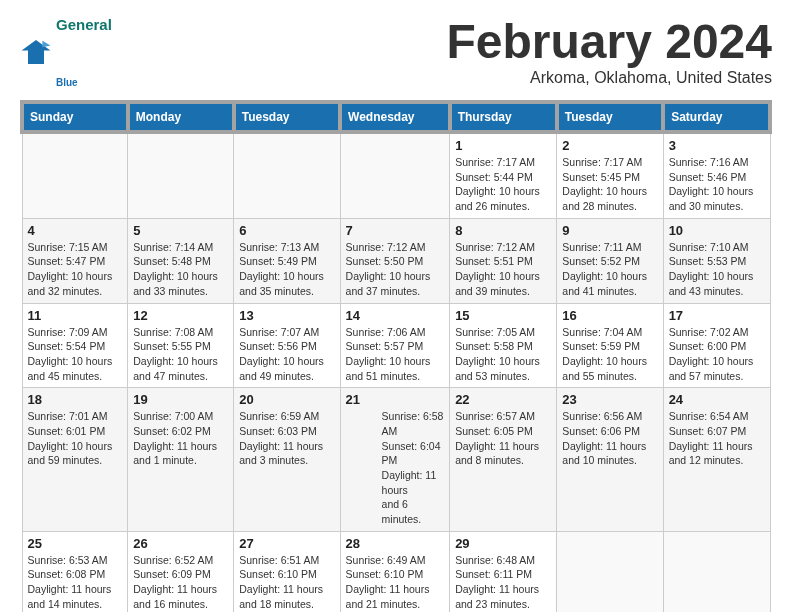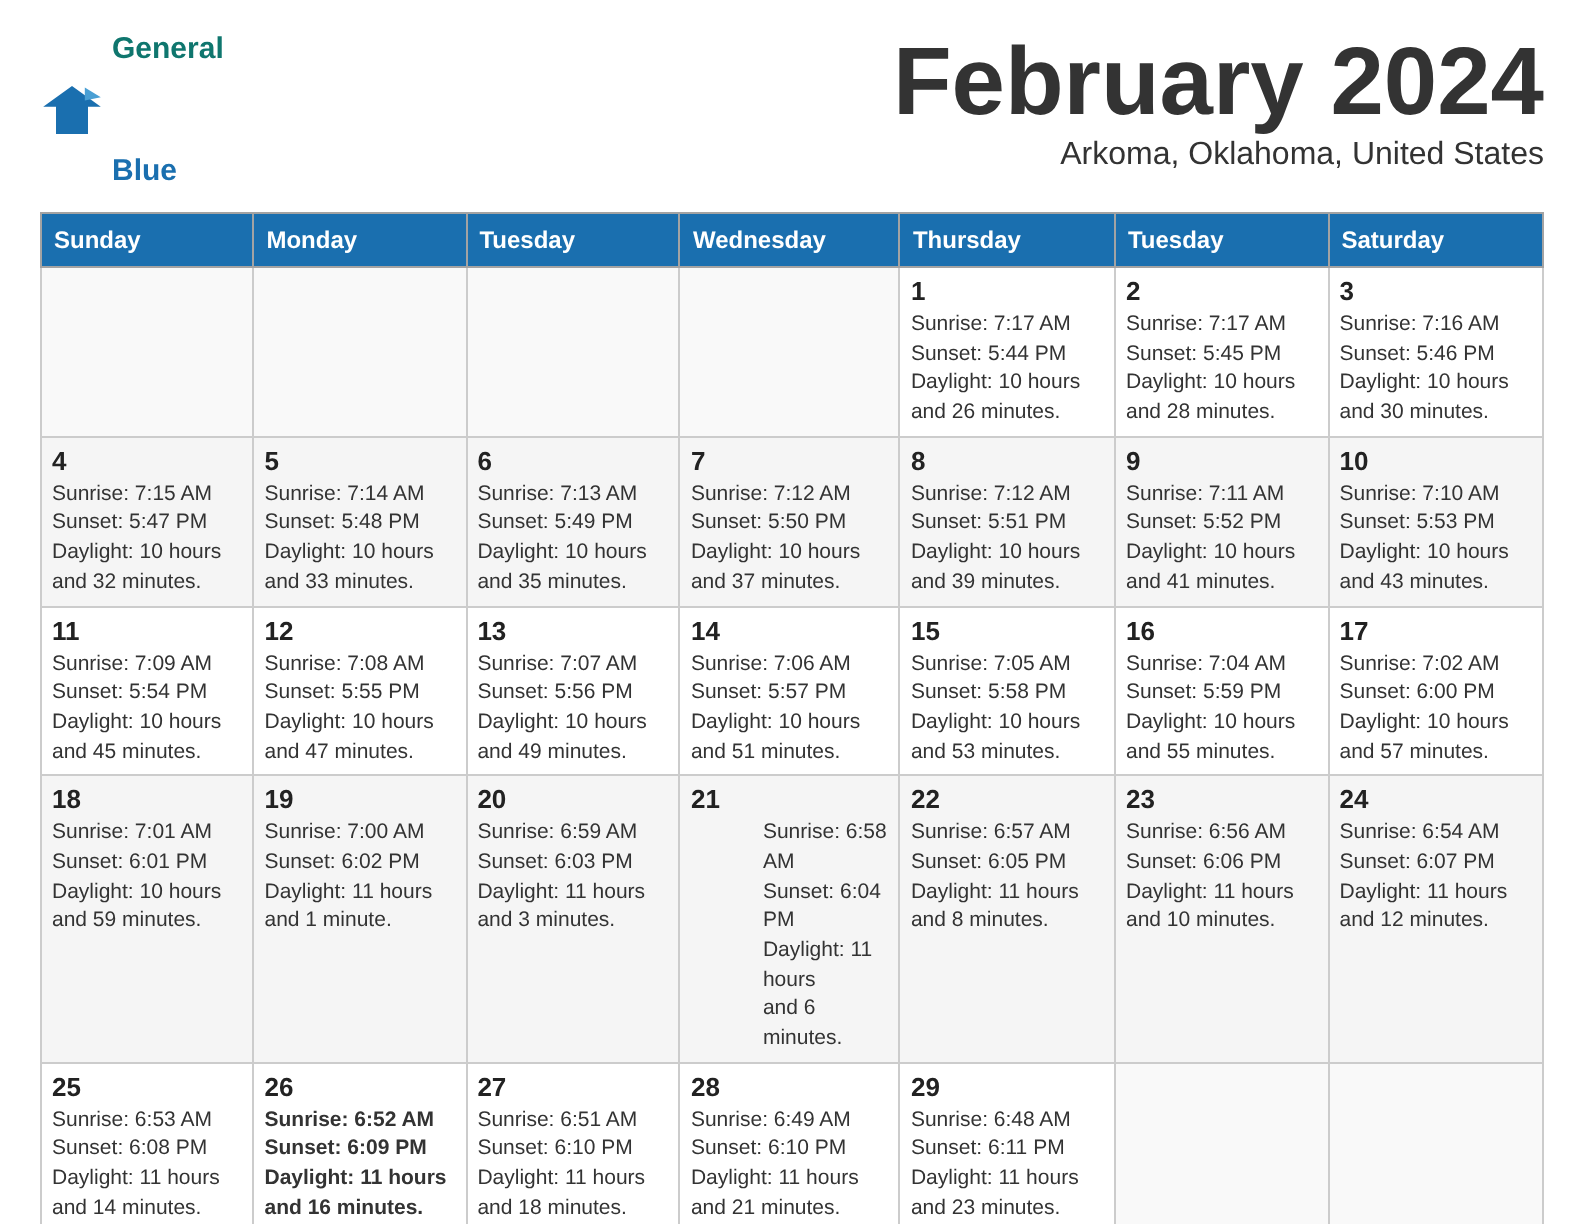--- a/index.html
+++ b/index.html
@@ -43,21 +43,21 @@
       border-collapse: collapse;
       font-size: 11px;
     }
     thead tr th {
       background-color: #1a6faf;
       color: #fff;
       text-align: left;
       padding: 6px 6px;
       font-size: 12px;
       font-weight: bold;
-      border: 1px solid #a3a3a3;
+      border: 4px solid #a3a3a3;
     }
     tbody tr td {
       border: 1px solid #ccc;
       vertical-align: top;
       padding: 4px 5px;
       height: 80px;
       width: 113px;
       background: #fff;
     }
     tbody tr:nth-child(even) td {
@@ -82,21 +82,21 @@
 <body>
 
 <div class="header">
   <div class="logo">
     <svg class="logo-bird" viewBox="0 0 40 40">
       <polygon points="20,5 38,18 30,18 30,35 10,35 10,18 2,18" fill="#1a6faf"></polygon>
       <polygon points="28,6 38,12 28,14" fill="#4a9fd4"></polygon>
     </svg>
     <div>
       <div style="font-size:15px;font-weight:bold;color:#0f766e;">General</div>
-      <div style="font-size:15px;font-weight:bold;color:#1a6faf;margin-top:44px;">Blue</div>
+      <div style="font-size:10px;font-weight:bold;color:#1a6faf;margin-top:44px;">Blue</div>
     </div>
   </div>
   <div class="title-block">
     <div class="month-title">February 2024</div>
     <div class="subtitle">Arkoma, Oklahoma, United States</div>
   </div>
 </div>
 
 <table>
   <thead>
@@ -294,21 +294,21 @@
       <tr>
         <td>
           <div class="day-num">25</div>
           <div class="day-detail" style="white-space: pre-line;">Sunrise: 6:53 AM
 Sunset: 6:08 PM
 Daylight: 11 hours
 and 14 minutes.</div>
         </td>
         <td>
           <div class="day-num">26</div>
-          <div class="day-detail" style="white-space: pre-line; font-weight: bold;">Sunrise: 6:52 AM
+          <div class="day-detail" style="white-space: pre-line;">Sunrise: 6:52 AM
 Sunset: 6:09 PM
 Daylight: 11 hours
 and 16 minutes.</div>
         </td>
         <td>
           <div class="day-num">27</div>
           <div class="day-detail" style="white-space: pre-line;">Sunrise: 6:51 AM
 Sunset: 6:10 PM
 Daylight: 11 hours
 and 18 minutes.</div>

